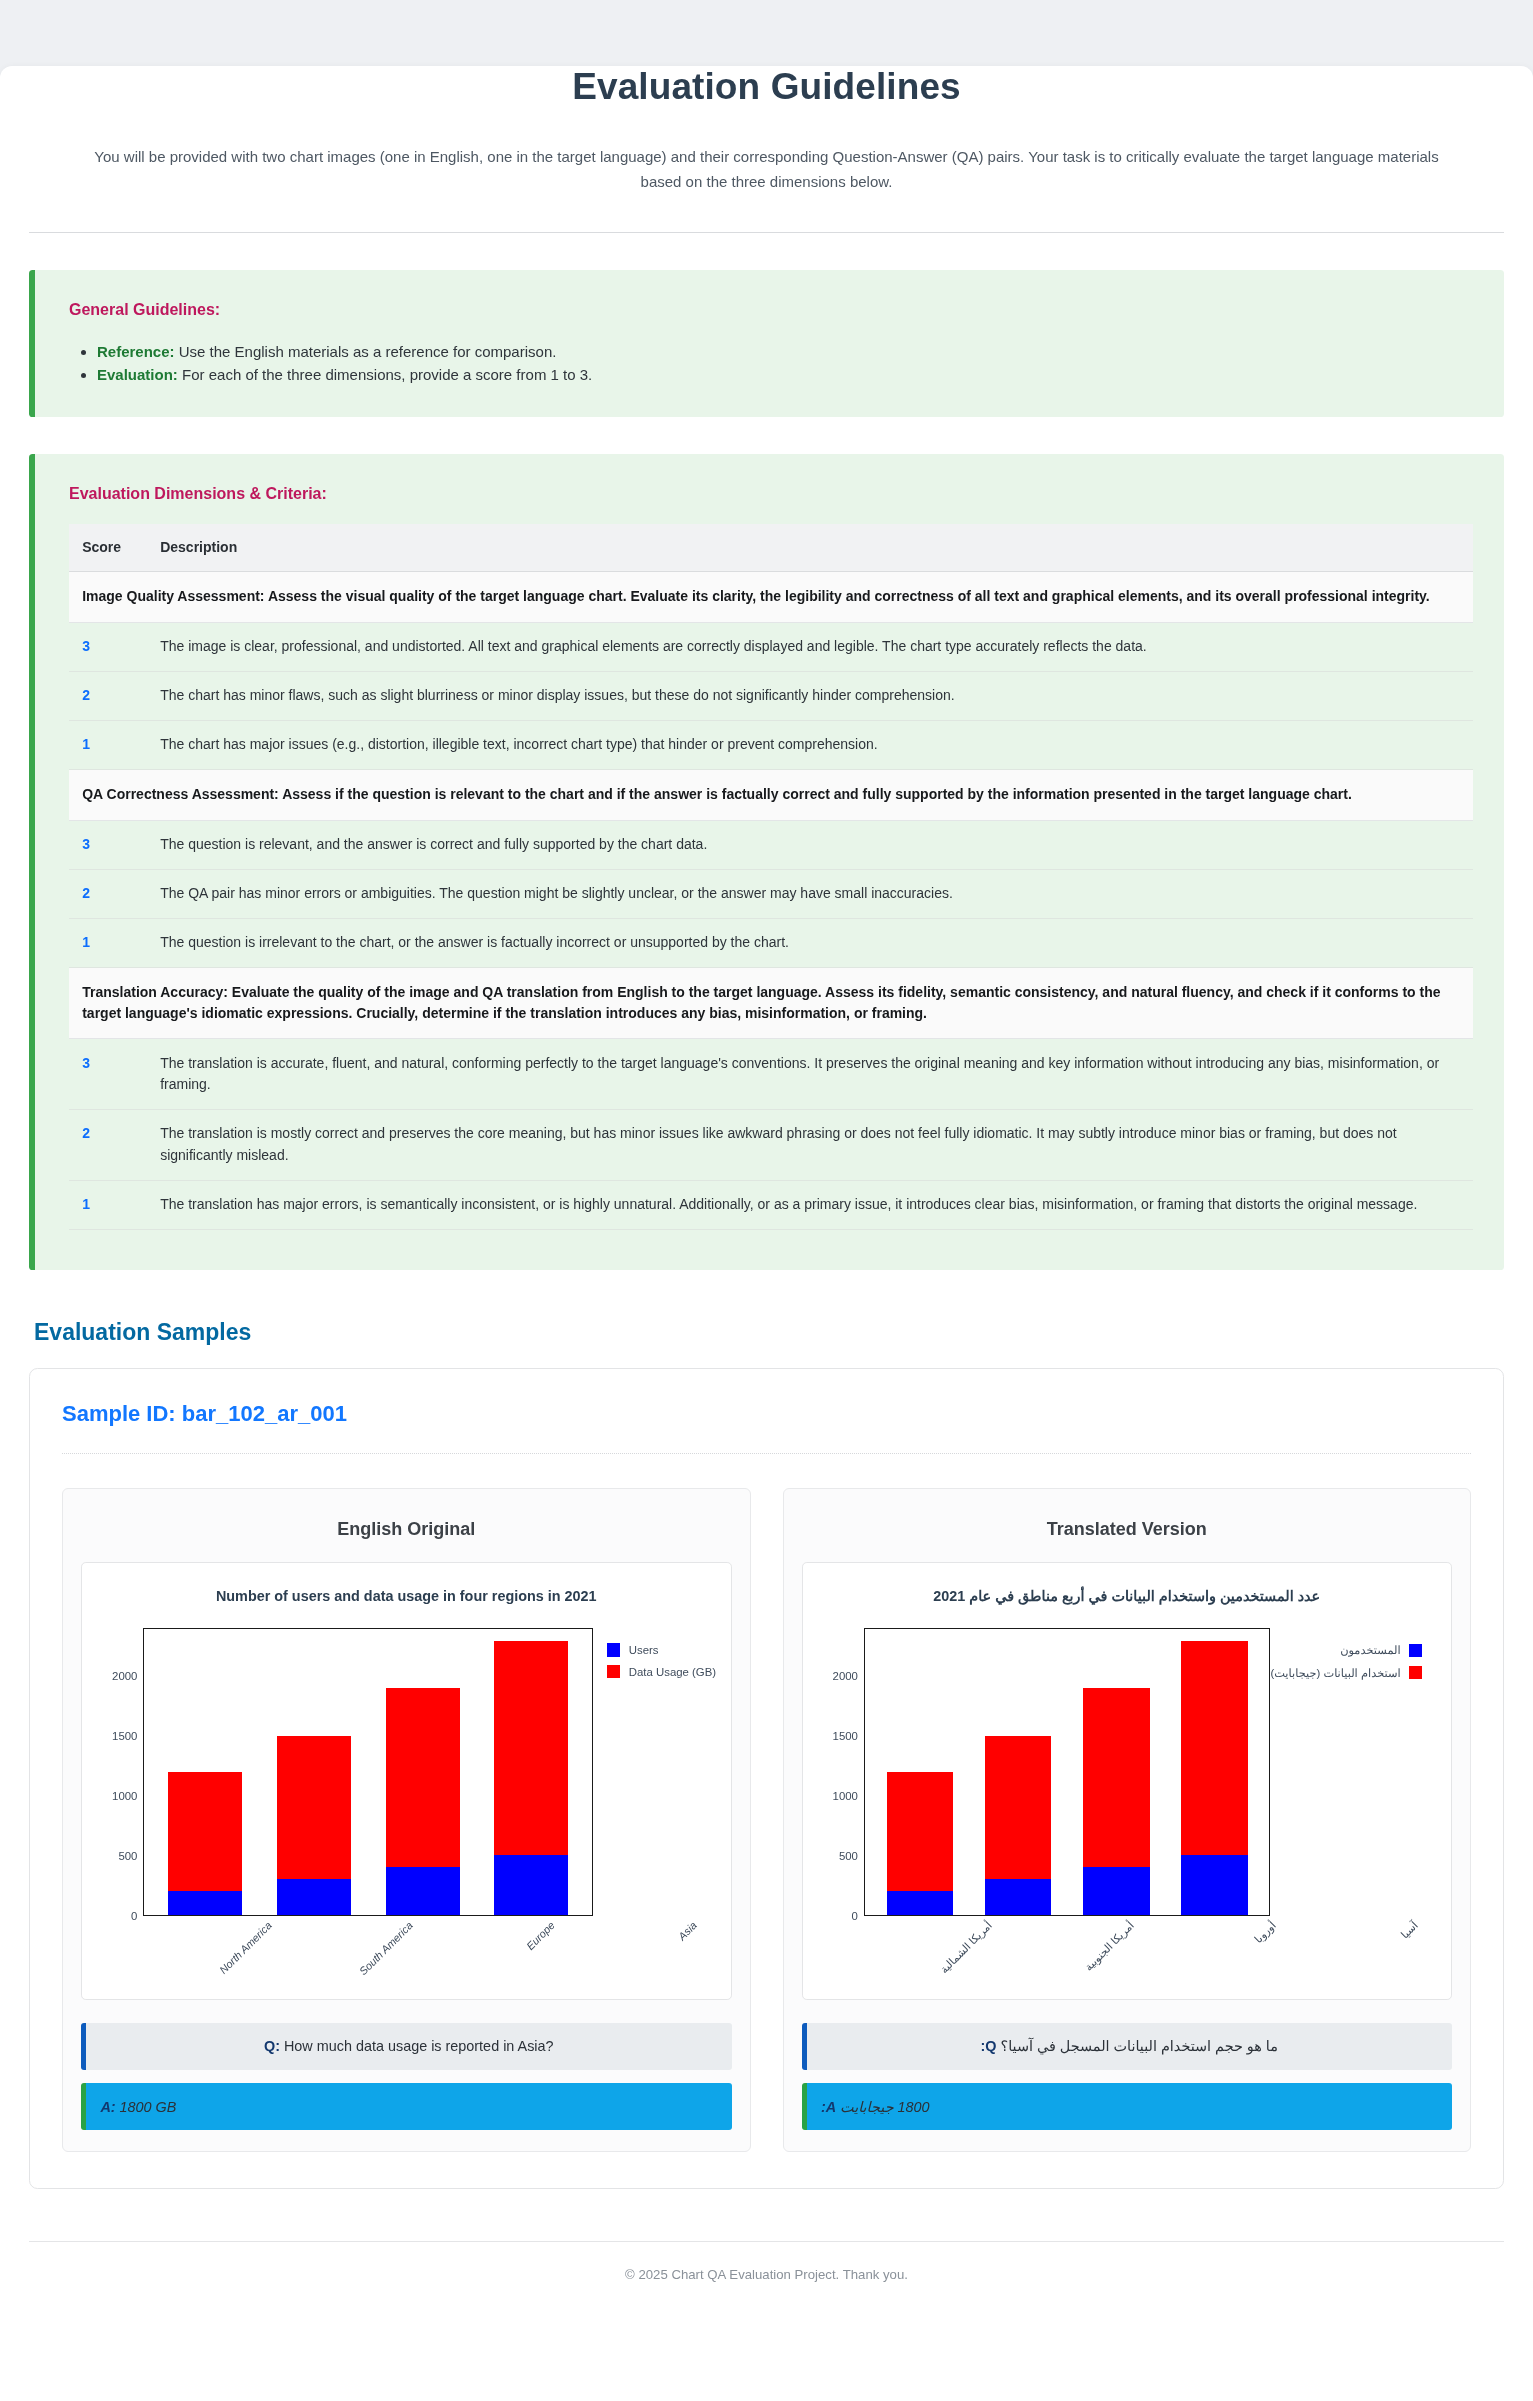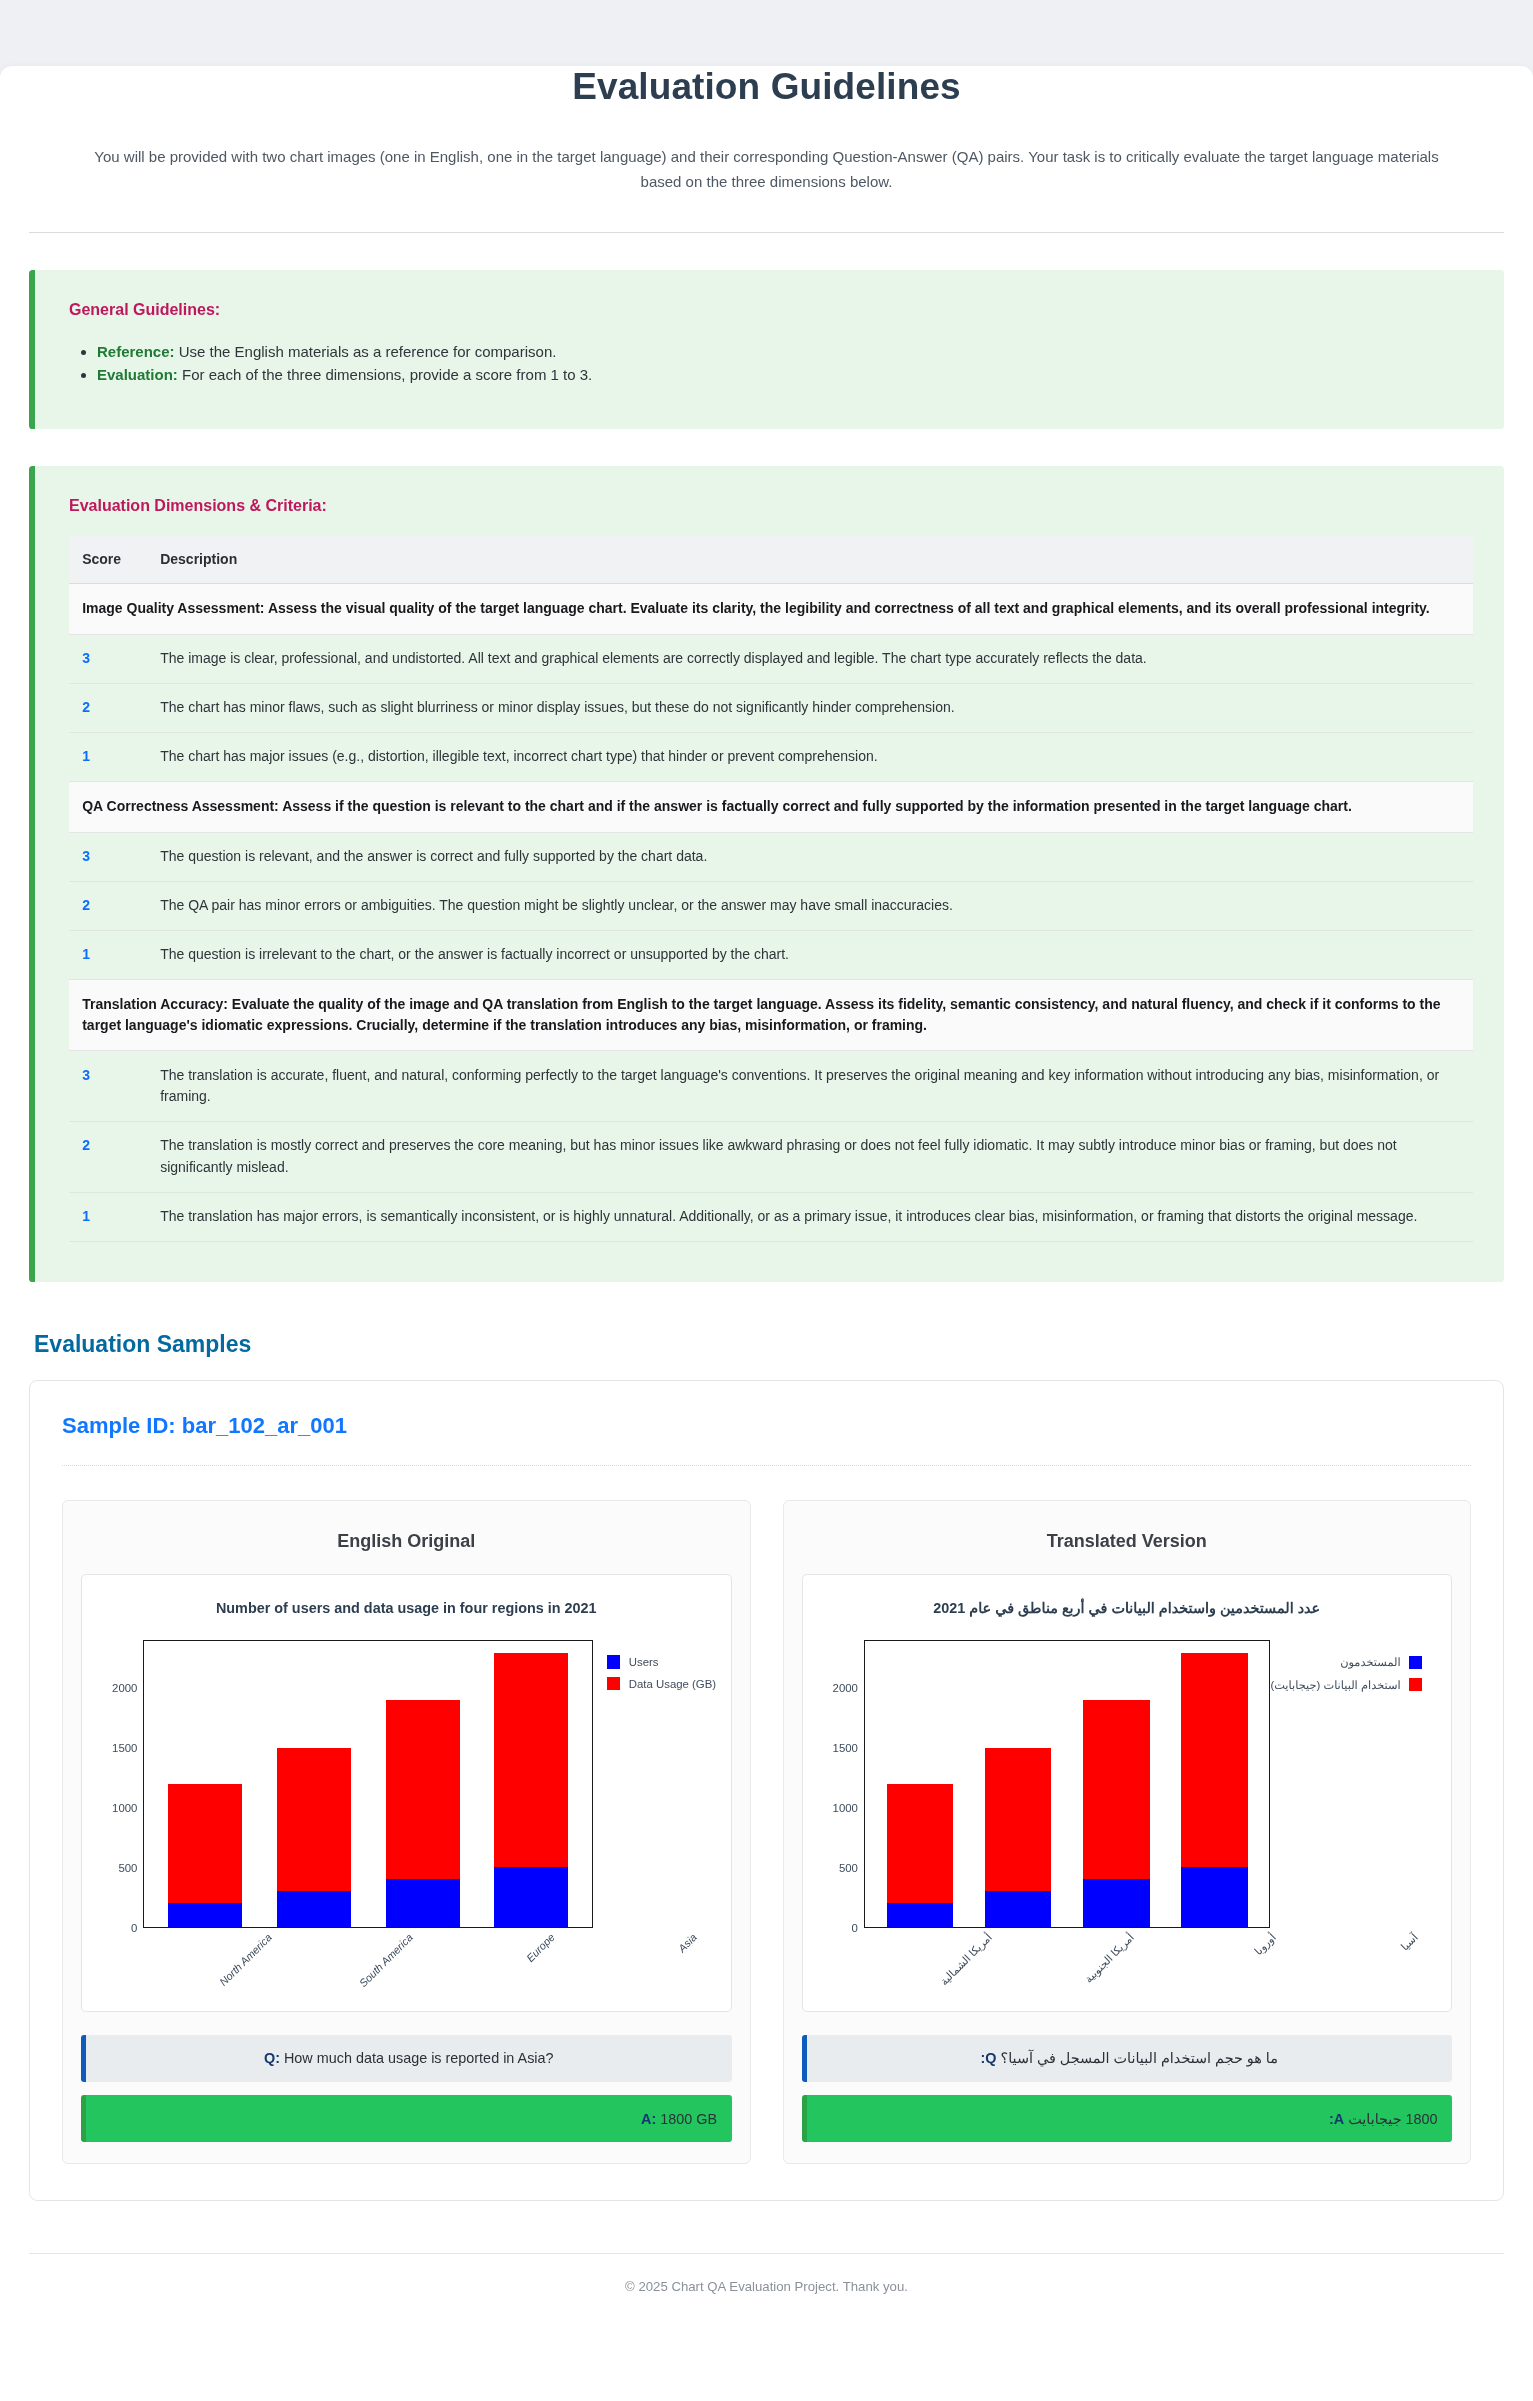--- a/index.html
+++ b/index.html
@@ -63,21 +63,21 @@
   .panel ul {
     margin: 0;
     padding-left: 28px;
   }
   .panel li {
     font-size: 15px;
     line-height: 1.55;
     margin-bottom: 0;
     color: #2f353b;
   }
-  .panel li:last-child { margin-bottom: 12px; }
+  .panel li:last-child { margin-bottom: 0; }
   .lbl { font-weight: bold; color: #1e7a34; }
 
   
   .crit-panel { padding-bottom: 40px; }
   table.criteria {
     width: 100%;
     border-collapse: collapse;
     background: #ffffff;
     font-size: 14px;
   }
@@ -255,27 +255,28 @@
     background: #e9ecef;
     border-left: 5.4px solid #0d5bbd;
     border-radius: 3px;
     padding: 15.6px 14.4px;
     text-align: center;
     font-size: 14.4px;
     color: #2b3138;
   }
   .qa-a {
     margin-top: 13.2px;
-    background: #22c55e;
+    background: #0ea5e9;
     border-left: 5.4px solid #2aa245;
     border-radius: 3px;
     padding: 15.6px 14.4px;
-    text-align: right;
+    text-align: left;
     font-size: 14.4px;
     color: #2b3138;
+    font-style: italic;
   }
   .qa-q.rtl, .qa-a.rtl { direction: rtl; }
   .qa-tag { font-weight: bold; color: #13386e; }
   .qa-tag-a { font-weight: bold; color: #13386e; }
 
   
   .footer-hr {
     border: 0;
     border-top: 1.2px solid #e4e5e7;
     margin: 52px 29px 0 29px;

